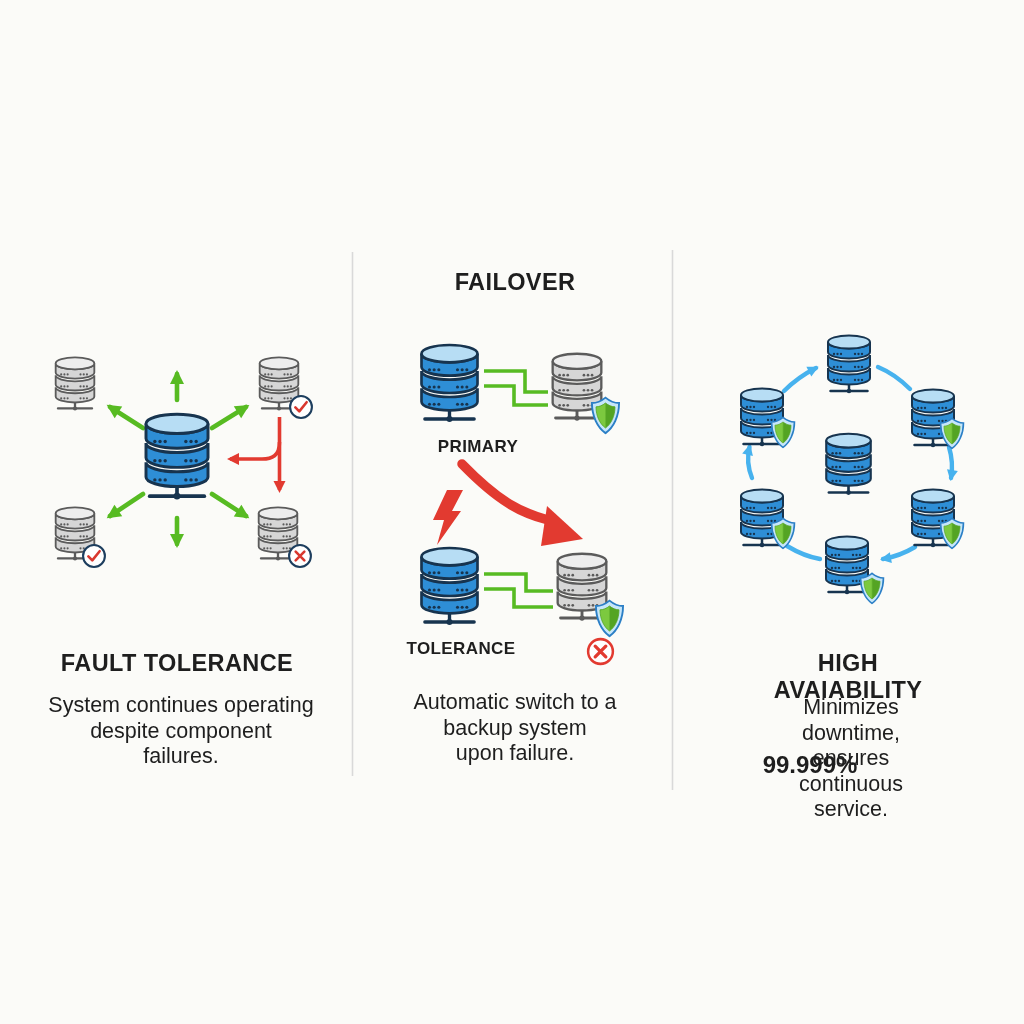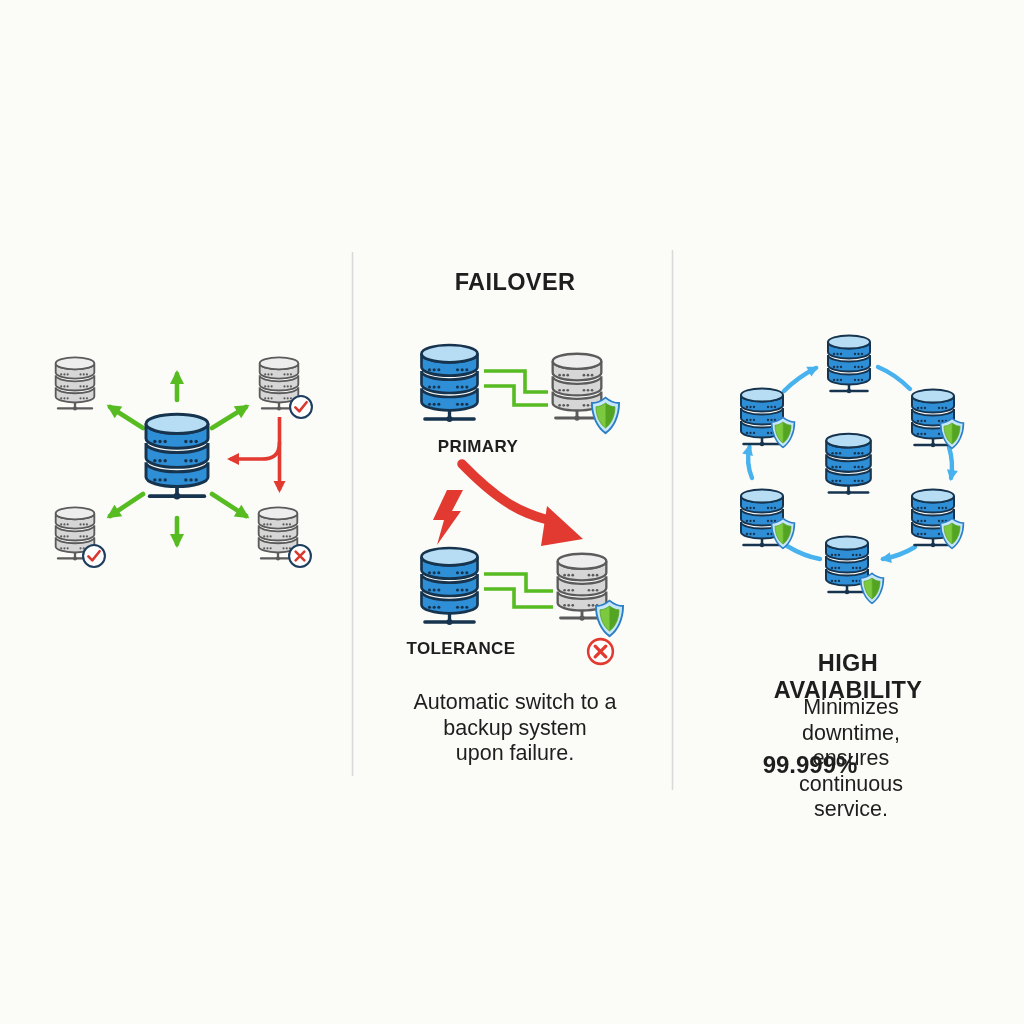--- a/index.html
+++ b/index.html
@@ -160,20 +160,24 @@
       <use href="#shield" x="769" y="517" width="28" height="33"></use>
       <use href="#shield" x="938" y="517" width="28" height="33"></use>
       <use href="#shield" x="858" y="572" width="28" height="33"></use>
     </g>
   </svg>
 
   <div class="t title" style="left:515px;top:269px;">FAILOVER</div>
   <div class="t small-label" style="left:456px;top:437px;padding-left:44px;">PRIMARY</div>
   <div class="t small-label" style="left:461px;top:639px;">TOLERANCE</div>
 
+  <div class="t title" style="left:177px;top:650px;">FAULT TOLERANCE</div>
+  <div class="t desc" style="left:181px;top:693px;">System continues operating
+despite component
+failures.</div>
 
   <div class="t title" style="left:848px;top:650px;">HIGH AVAIABILITY</div>
 
   <div class="t desc" style="left:515px;top:690px;">Automatic switch to a
 backup system
 upon failure.</div>
   <div class="t desc" style="left:851px;top:695px;">Minimizes downtime,
 ensures continuous service.</div>
   <div class="t uptime" style="left:810px;top:751px;">99.999%</div>
 

